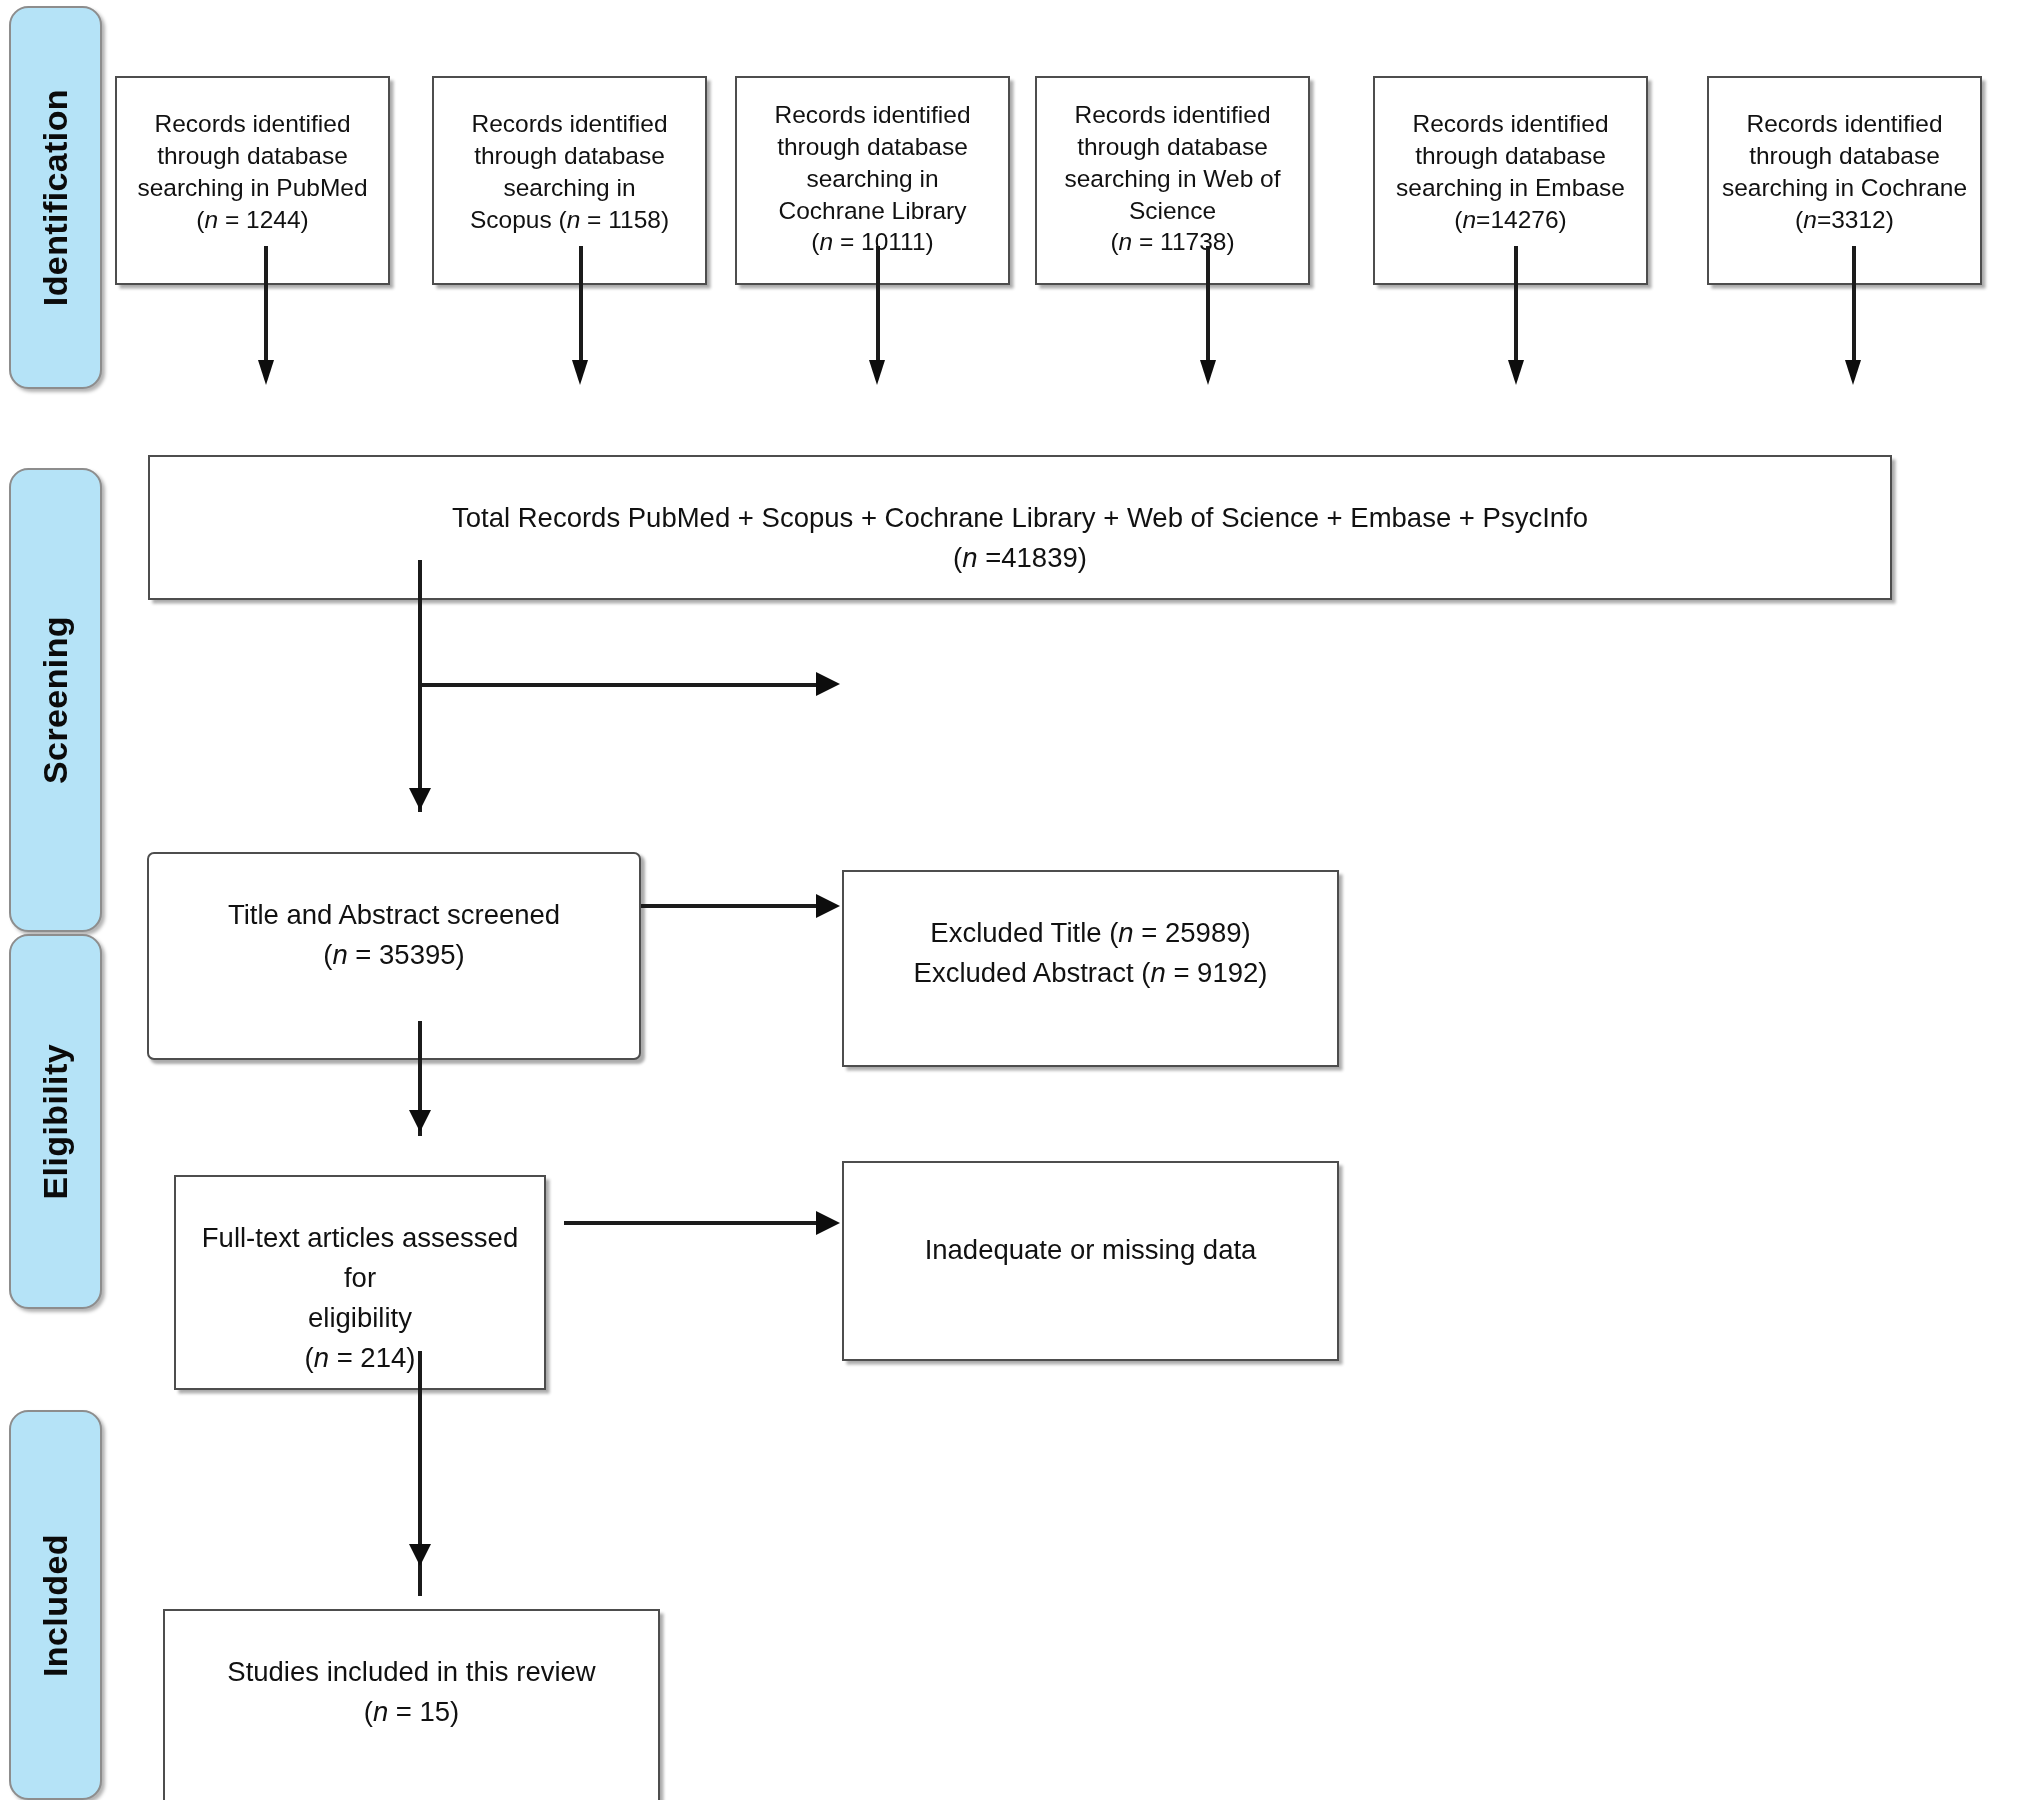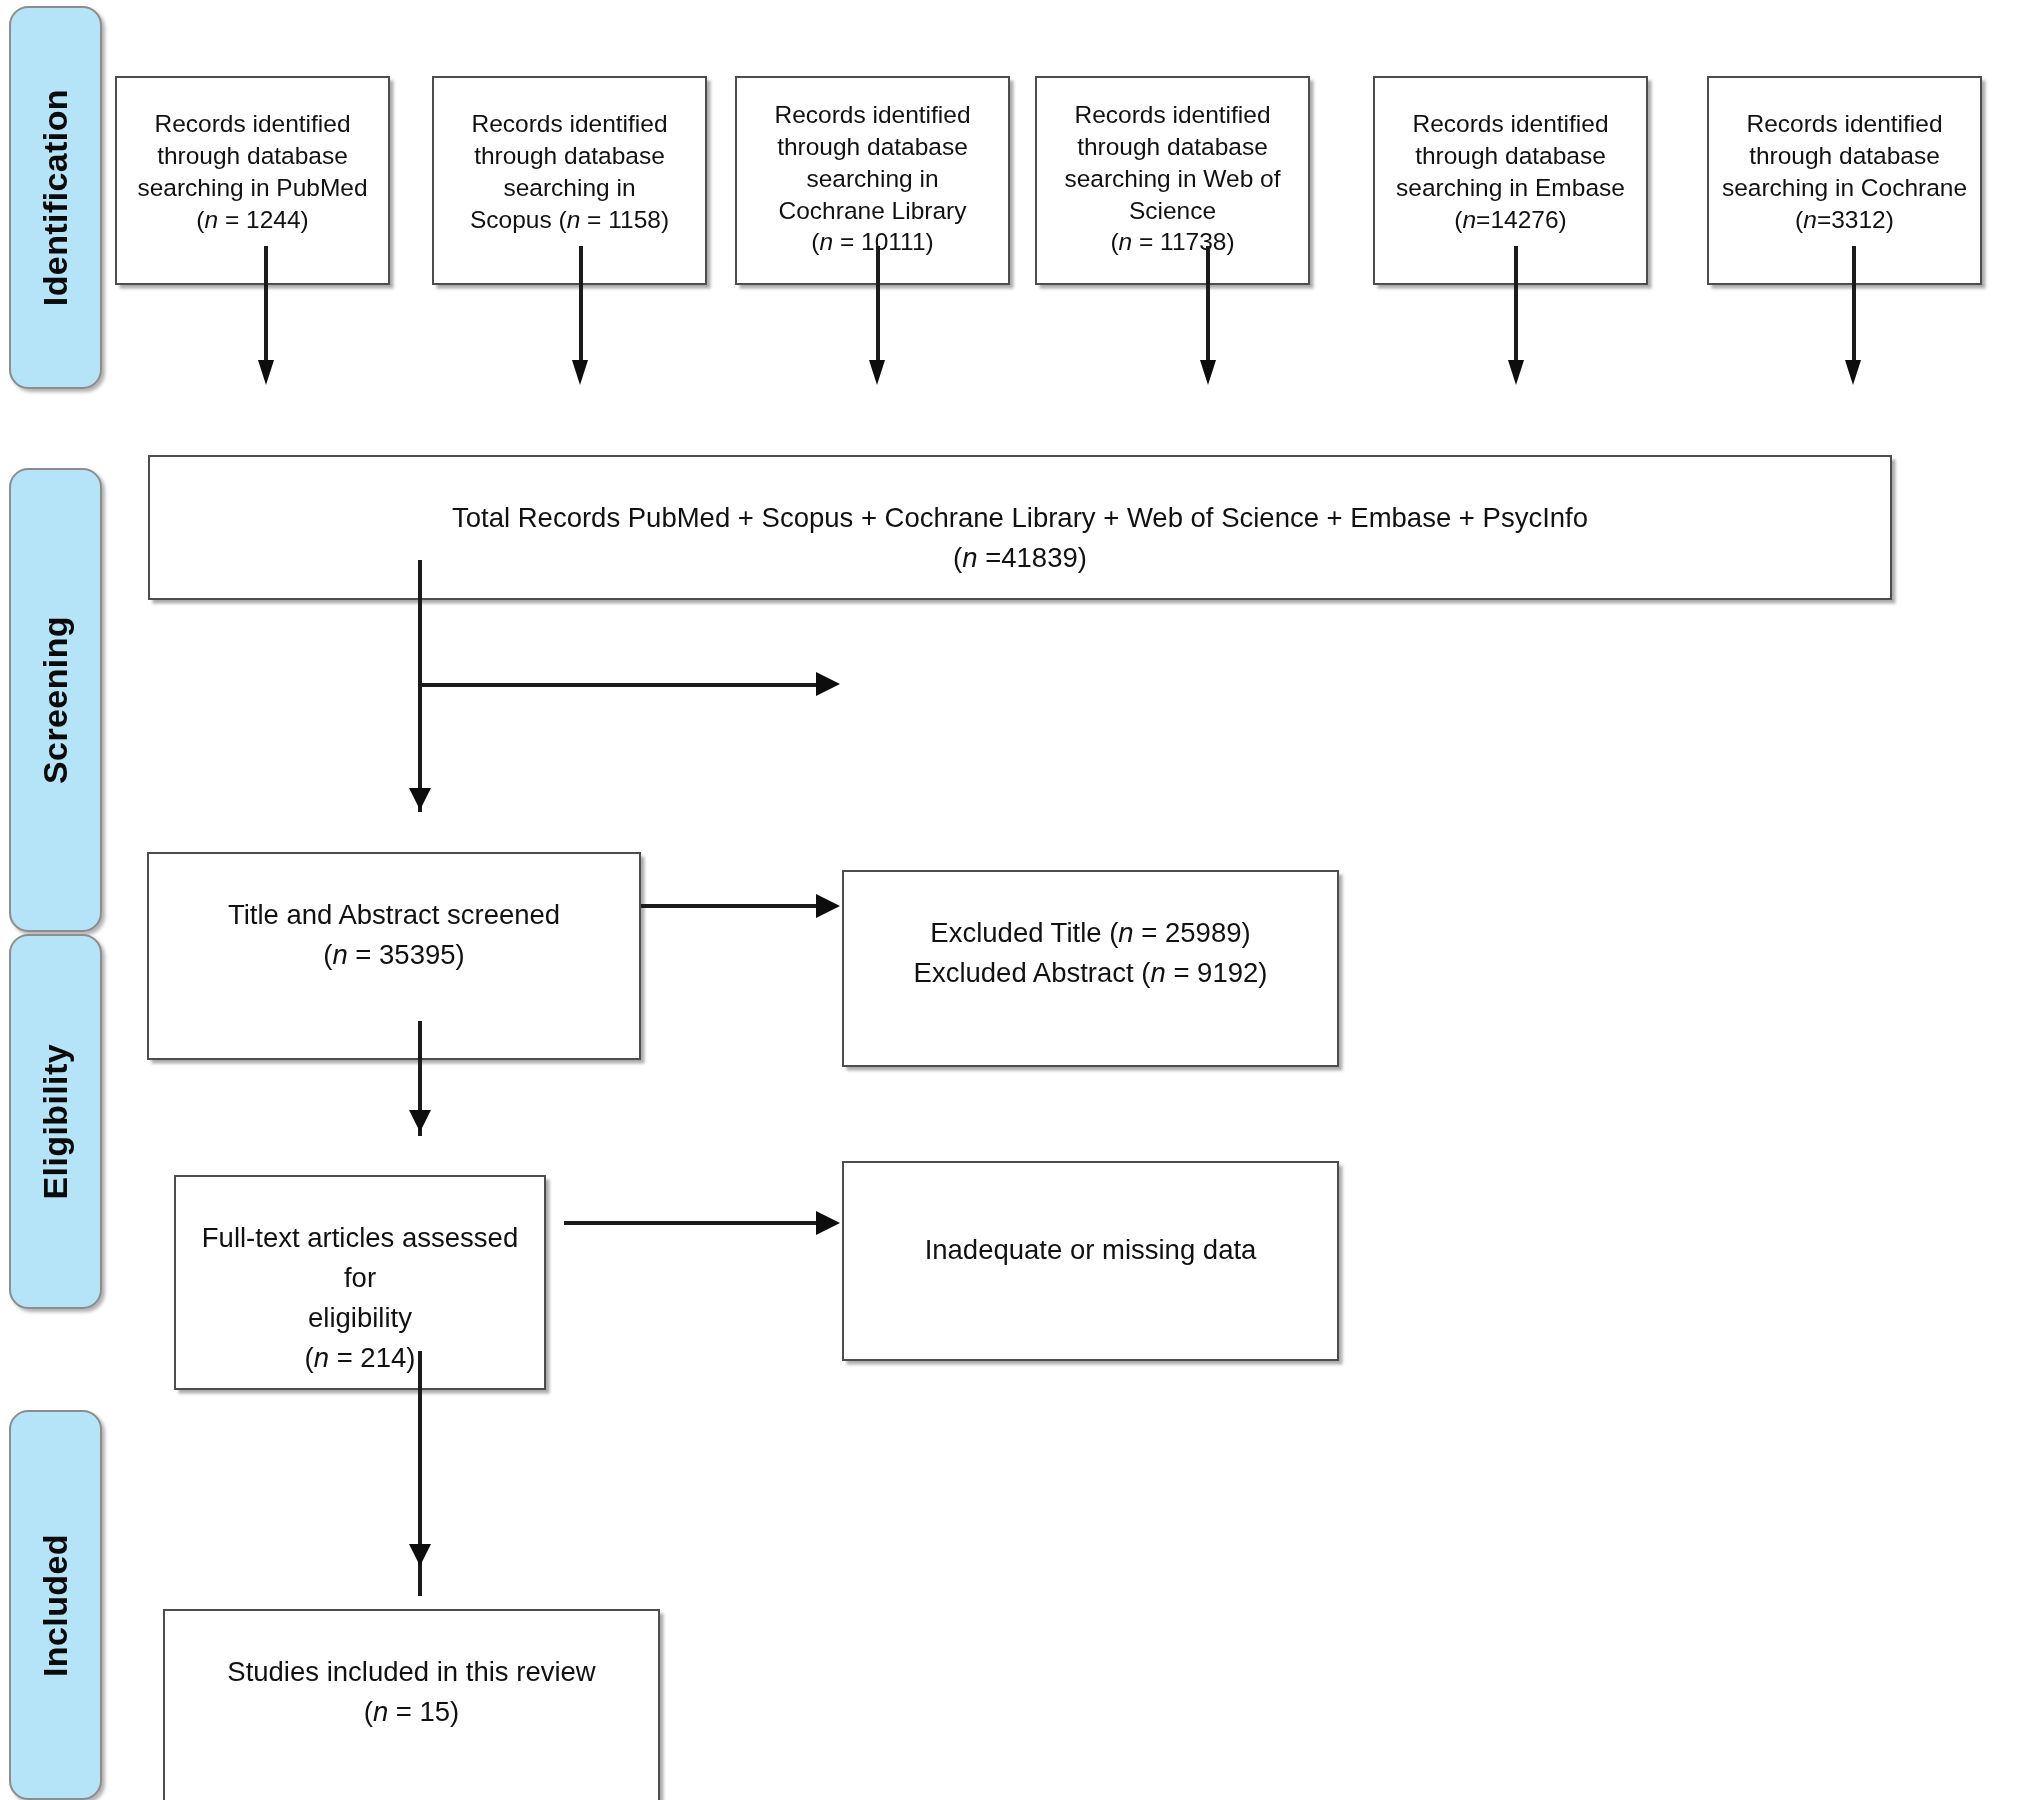--- a/index.html
+++ b/index.html
@@ -205,21 +205,21 @@
     </div>
   </div>
 
   <div class="vline" style="left:418px; top:560px; height:252px;"></div>
   <div class="arrow-down" style="left:409px; top:788px;"></div>
 
   <div class="hline" style="left:418px; top:683px; width:405px;"></div>
   <div class="arrow-right" style="left:816px; top:672px;"></div>
 
 
-  <div class="box fs-big pad-top-55" style="left:147px; top:813px; width:494px; height:208px;">
+  <div class="box fs-big pad-top-55" style="left:147px; top:813px; width:494px; height:208px;border-radius:7px;">
     <div class="box-inner">
       <span class="ln">Title and Abstract screened</span>
       <span class="ln">(<i>n</i> = 35395)</span>
     </div>
   </div>
 
   <div class="hline" style="left:641px; top:904px; width:182px;"></div>
   <div class="arrow-right" style="left:816px; top:894px;"></div>
 
   <div class="box fs-big pad-top-55" style="left:842px; top:831px; width:497px; height:197px;">

